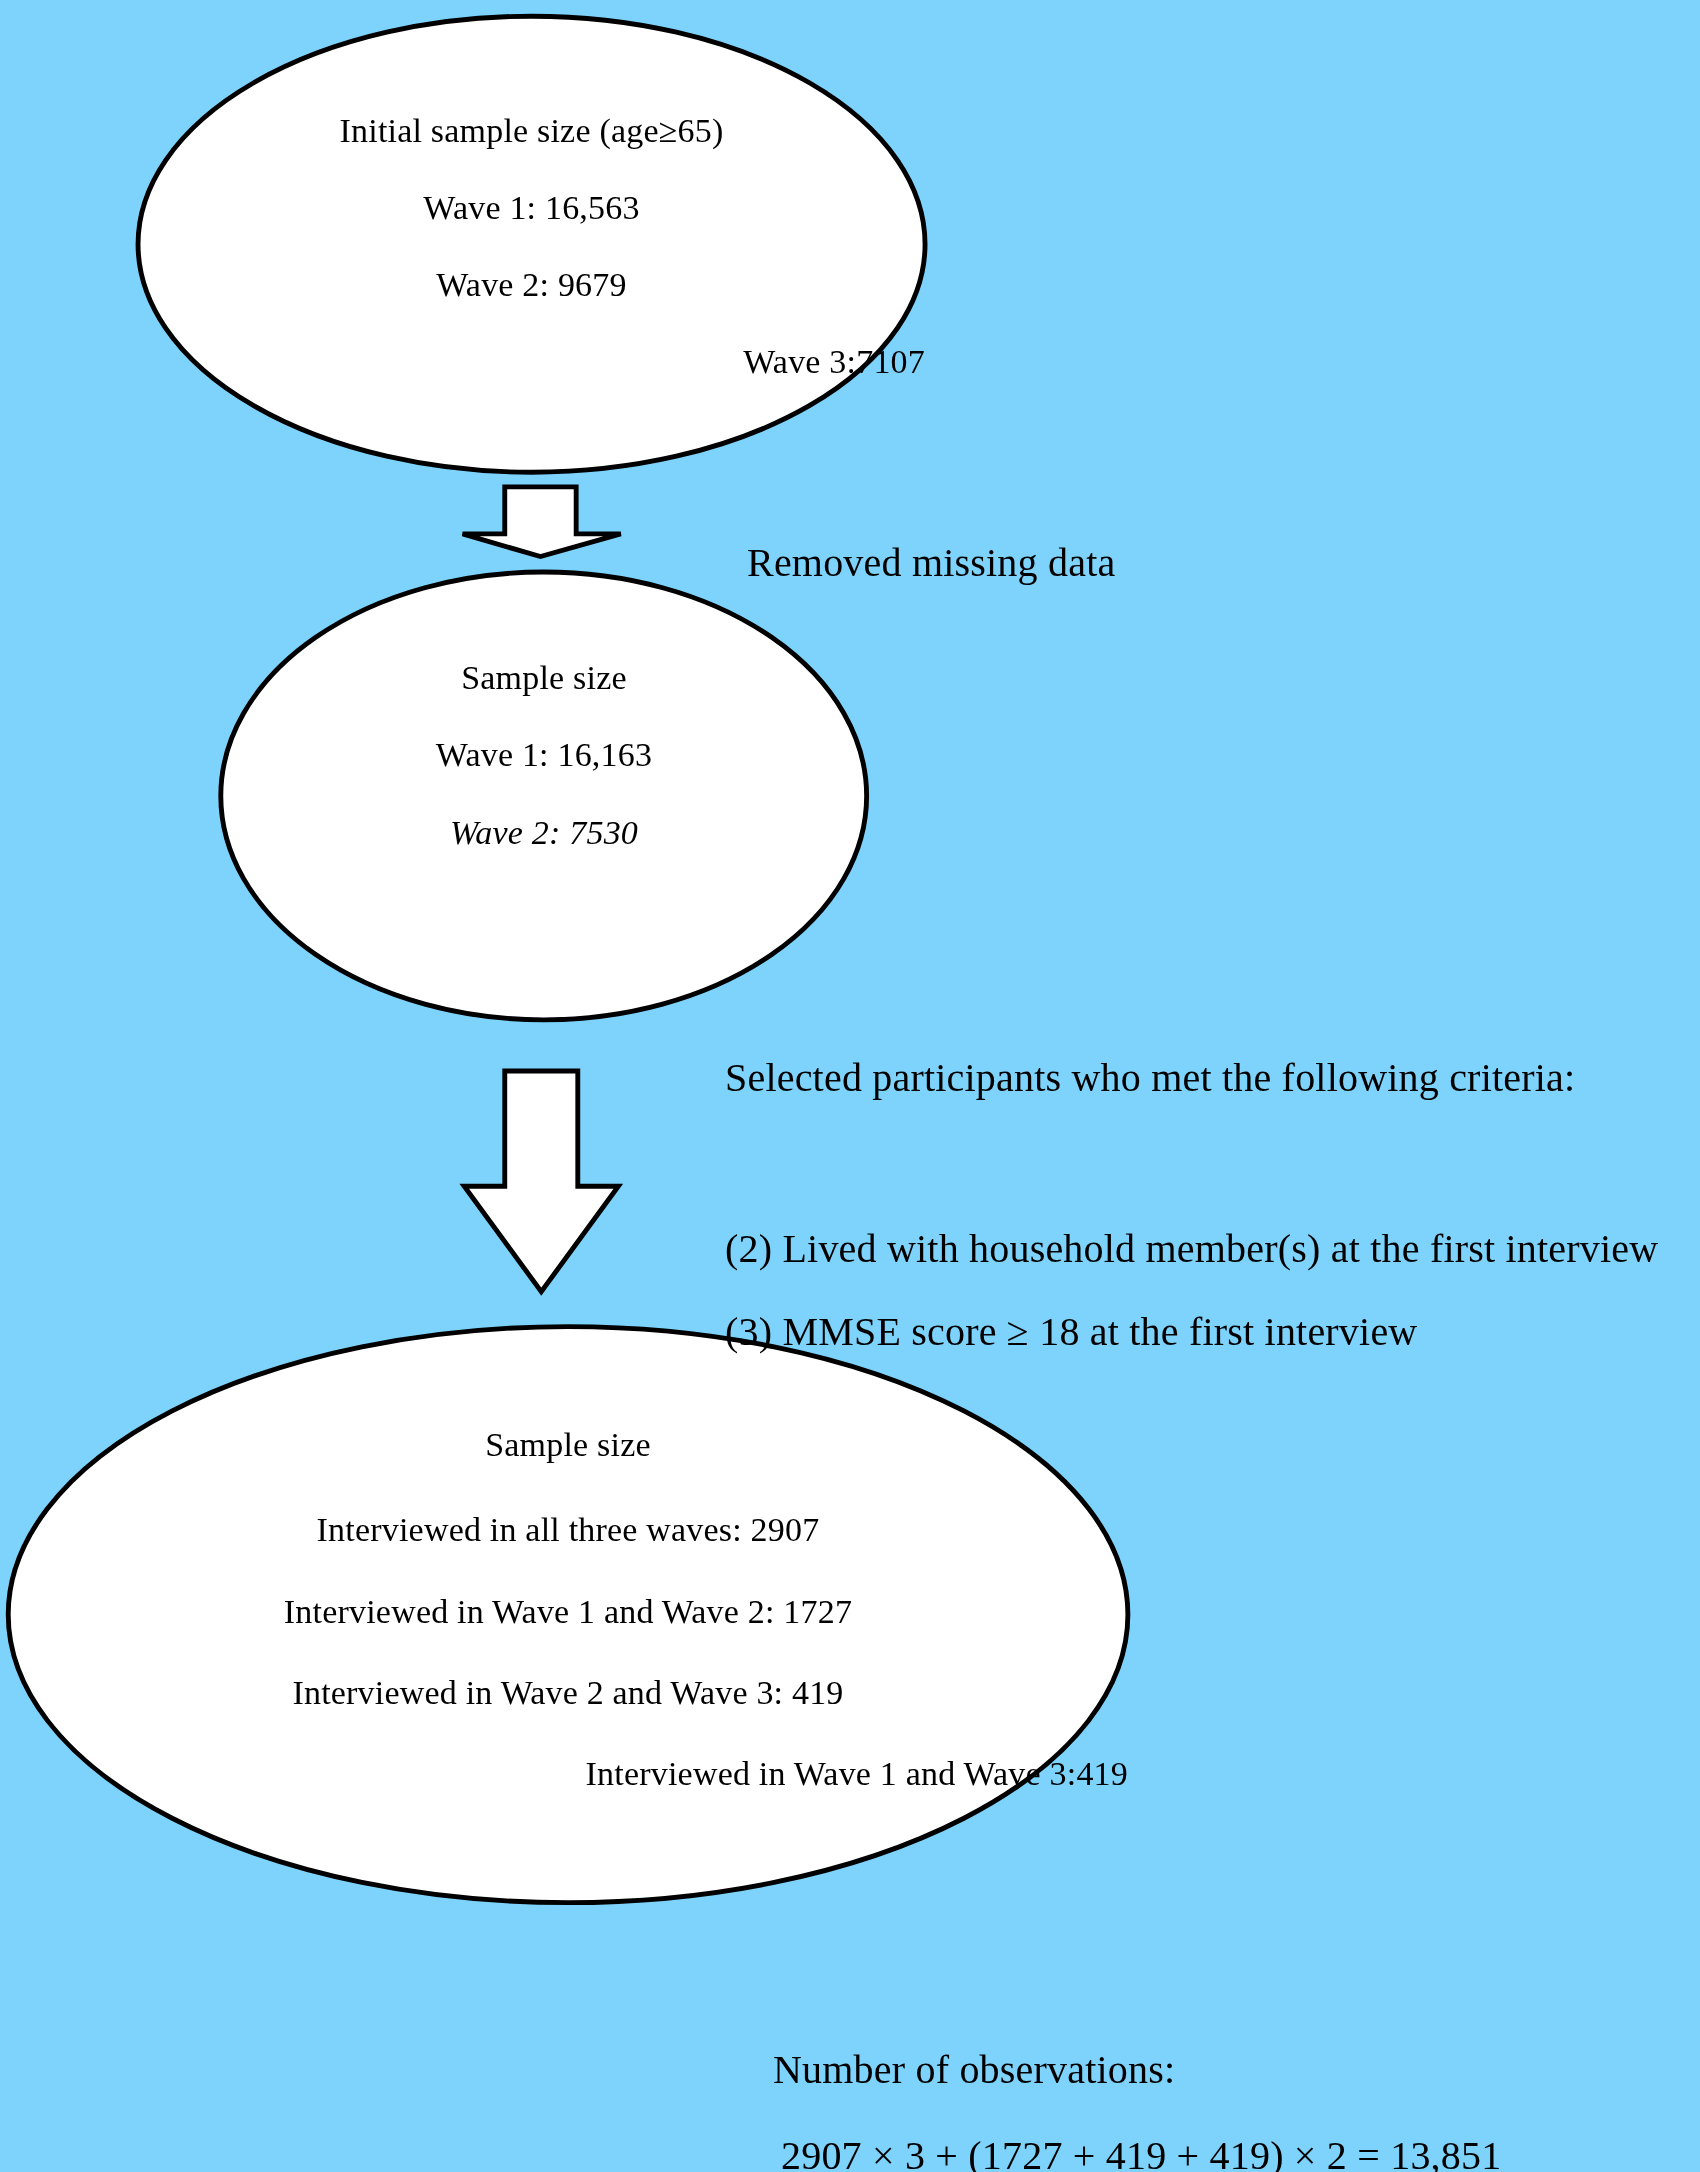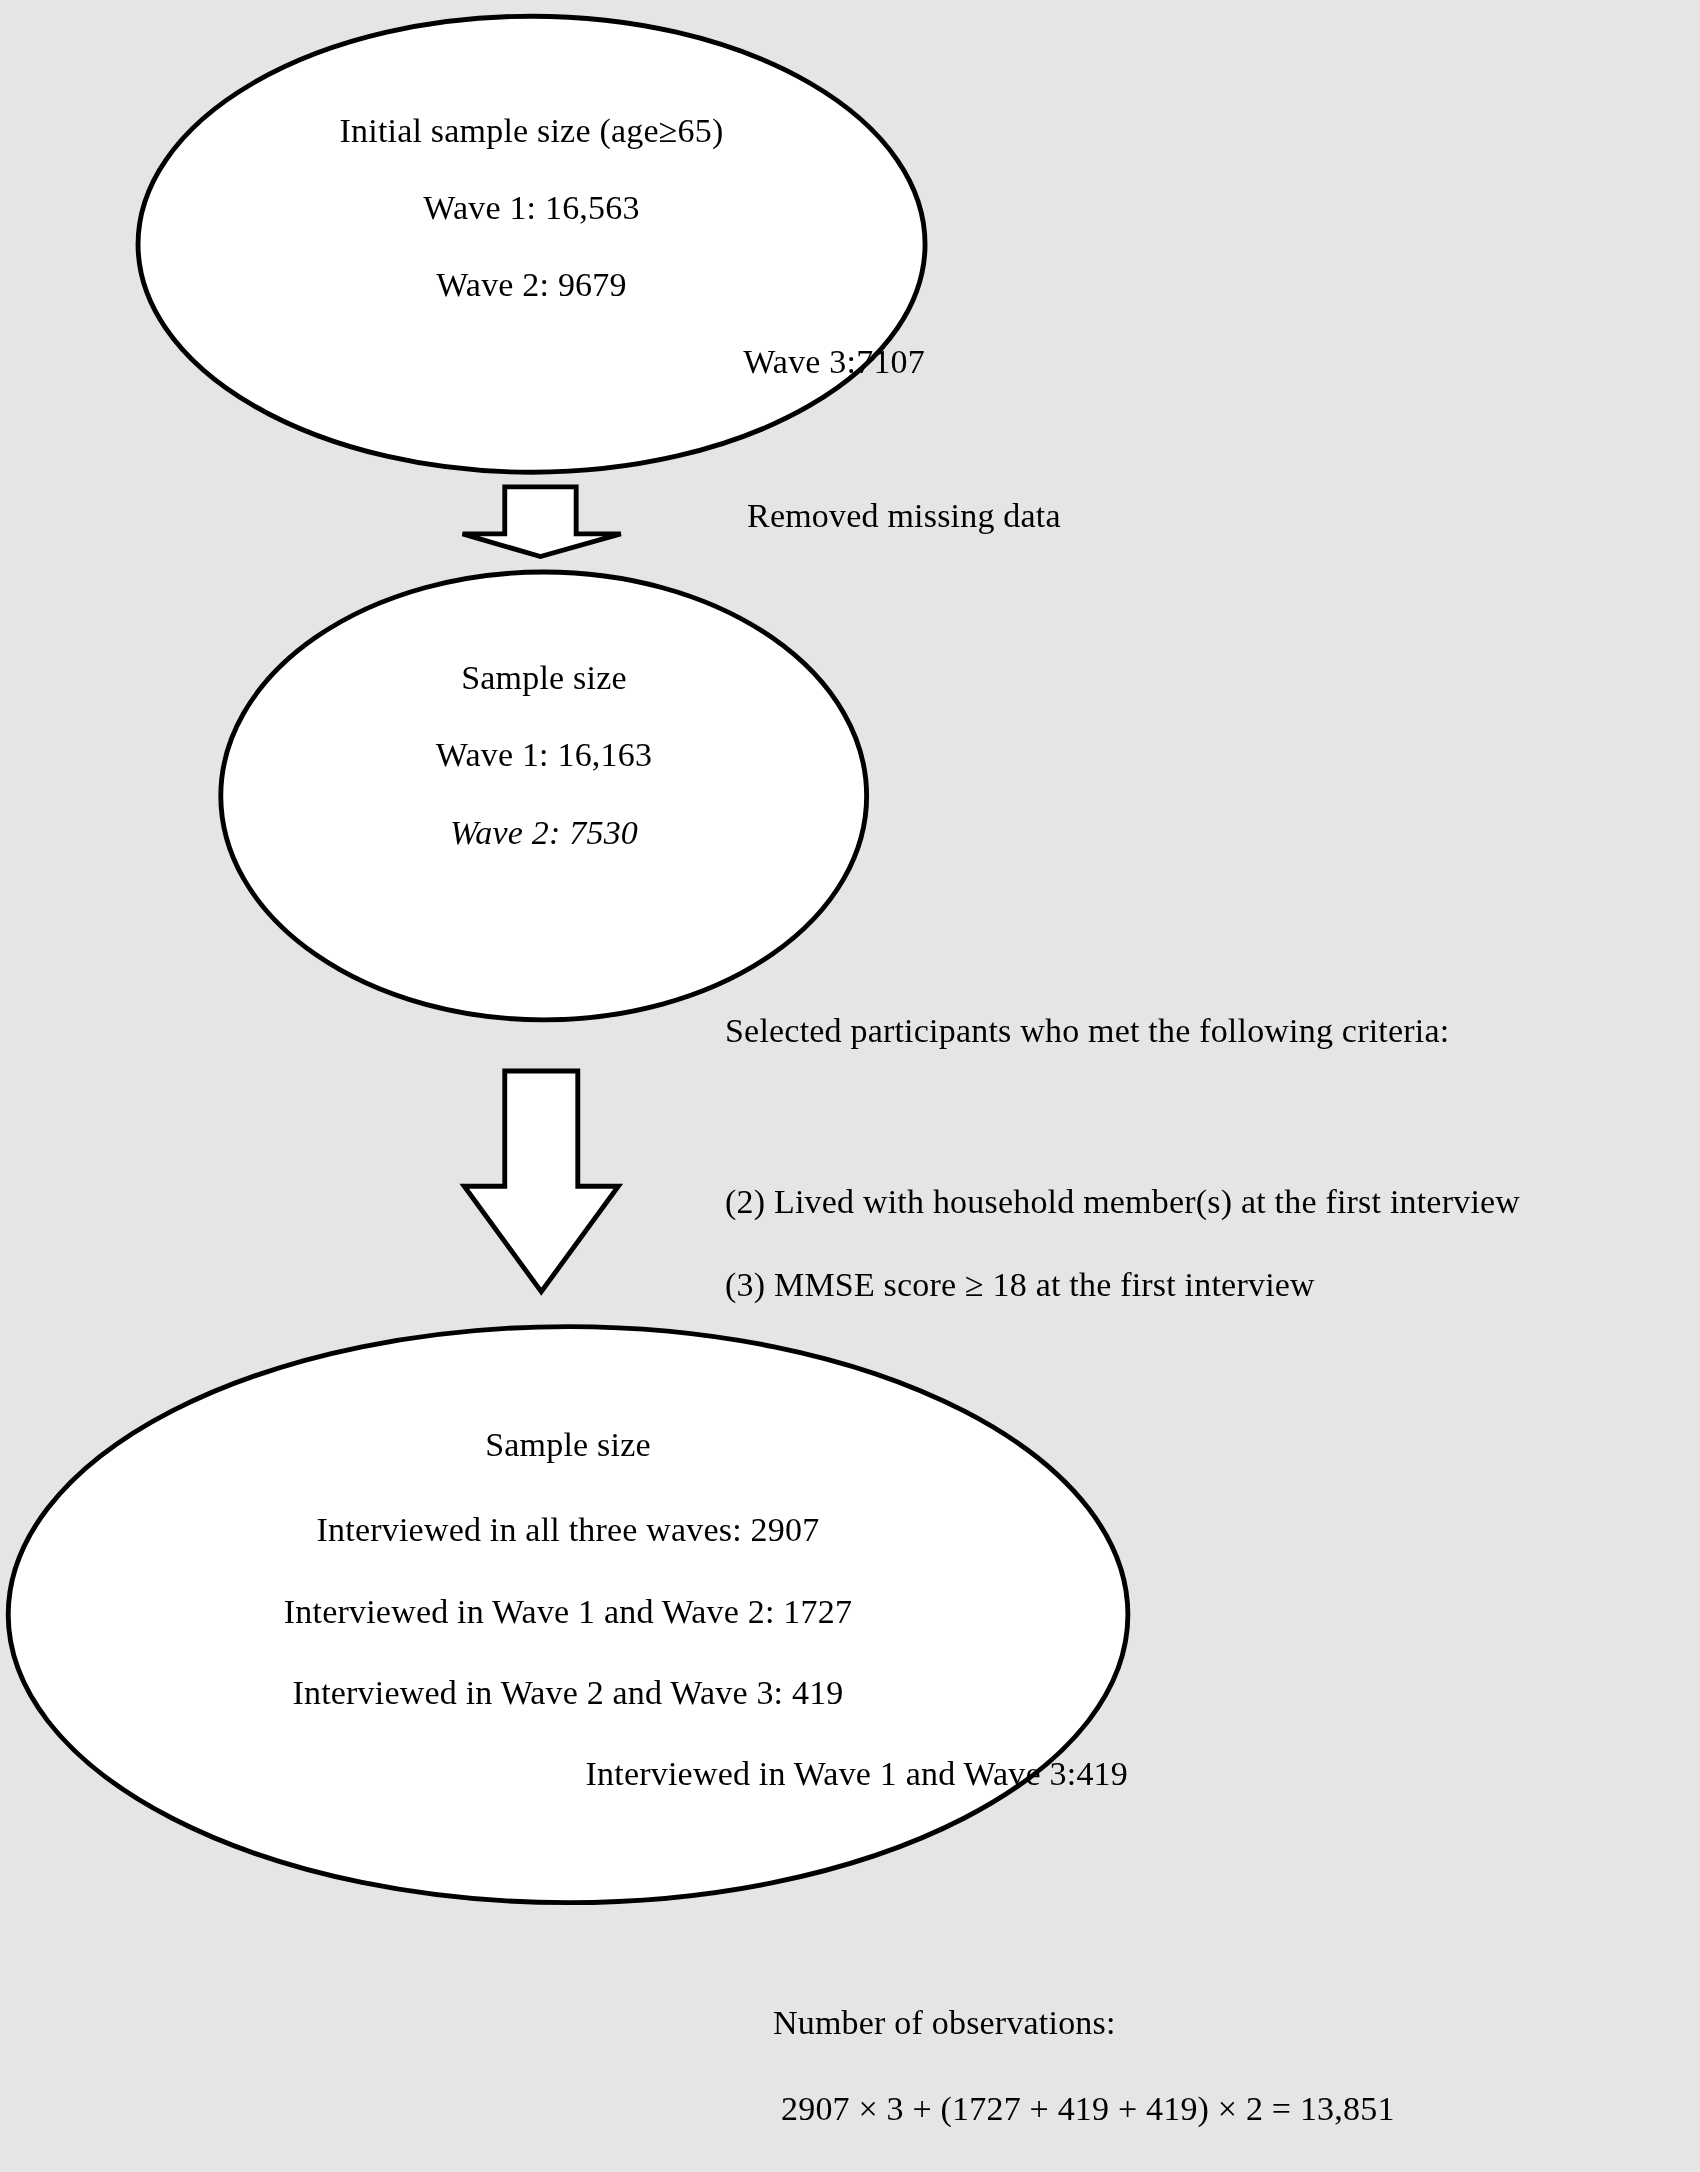--- a/index.html
+++ b/index.html
@@ -4,21 +4,21 @@
 <style>
   html, body {
     margin: 0;
     padding: 0;
     background: #ffffff;
   }
   #page {
     position: relative;
     width: 1700px;
     height: 2172px;
-    background: #e5e5e5;
+    background: #7dd3fc;
     overflow: hidden;
     font-family: "Liberation Serif", "DejaVu Serif", serif;
     color: #000000;
   }
   #flow-svg {
     position: absolute;
     left: 0;
     top: 0;
     width: 1700px;
     height: 2172px;
@@ -28,25 +28,26 @@
     text-align: center;
     white-space: nowrap;
     font-size: 34px;
     line-height: 1.0;
     color: #000;
     letter-spacing: 0.2px;
   }
   .side-text {
     position: absolute;
     white-space: nowrap;
-    font-size: 34px;
+    font-size: 40px;
     line-height: 1.0;
     color: #000;
     text-align: center;
     letter-spacing: 0.2px;
+    margin-top: 44px;
   }
   
   #e1-line0 { left: 138px; top: 114px;  width: 787px; }
   #e1-line1 { left: 138px; top: 191px;  width: 787px; }
   #e1-line2 { left: 138px; top: 268px;  width: 787px; }
   #e1-line3 { left: 138px; top: 345px;  width: 787px; text-align: right; }
   
   #e2-line0 { left: 221px; top: 661px;  width: 646px; }
   #e2-line1 { left: 221px; top: 738px;  width: 646px; }
   #e2-line2 { left: 221px; top: 816px; width: 646px; font-style: italic; }

